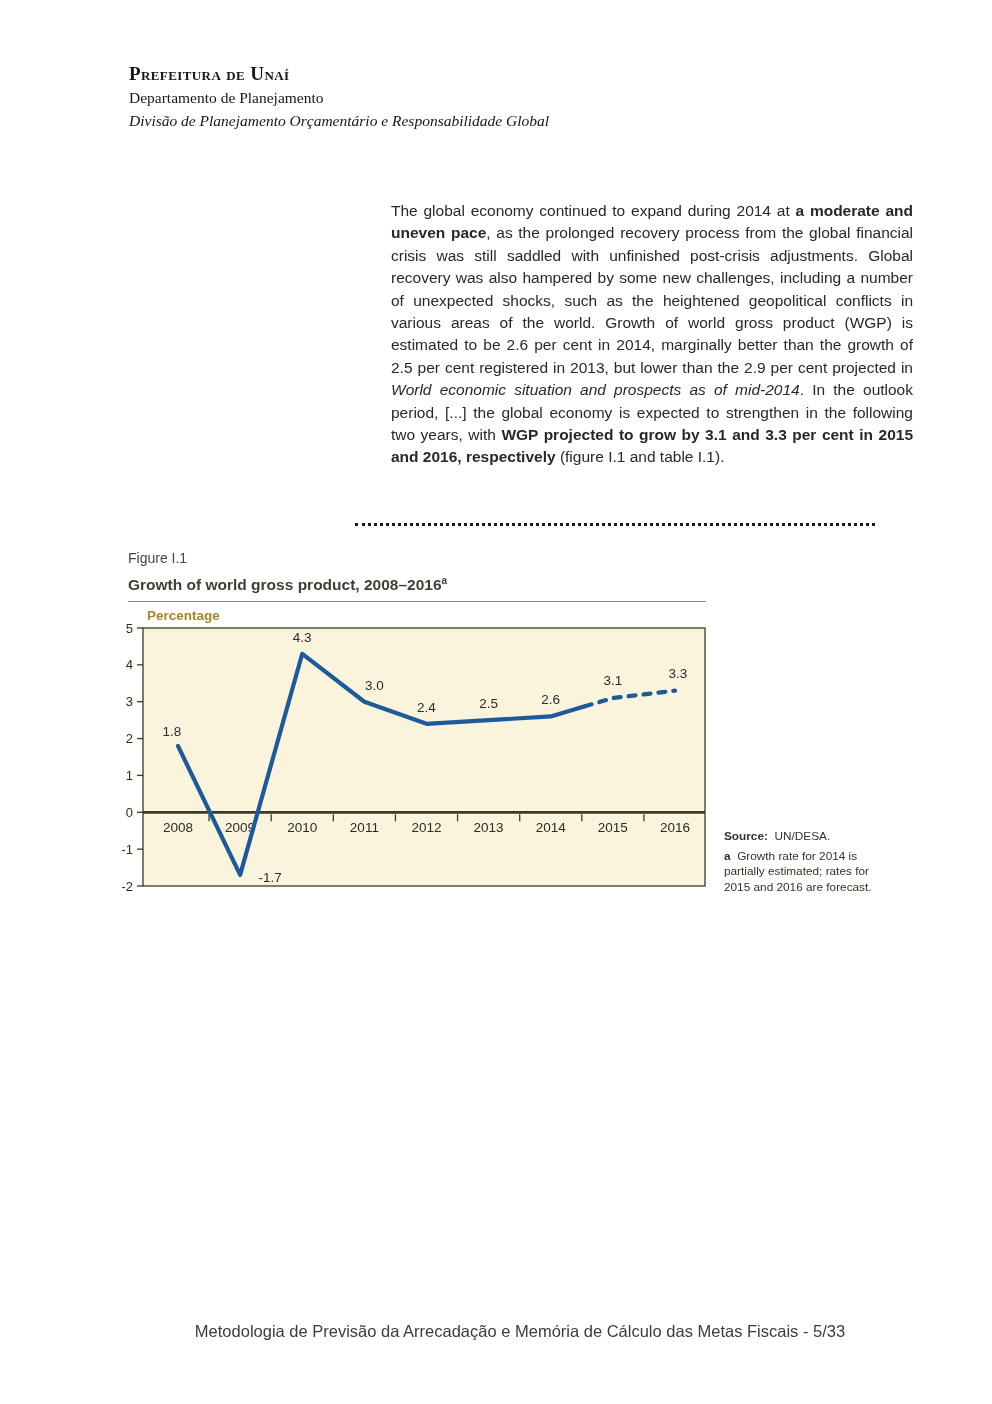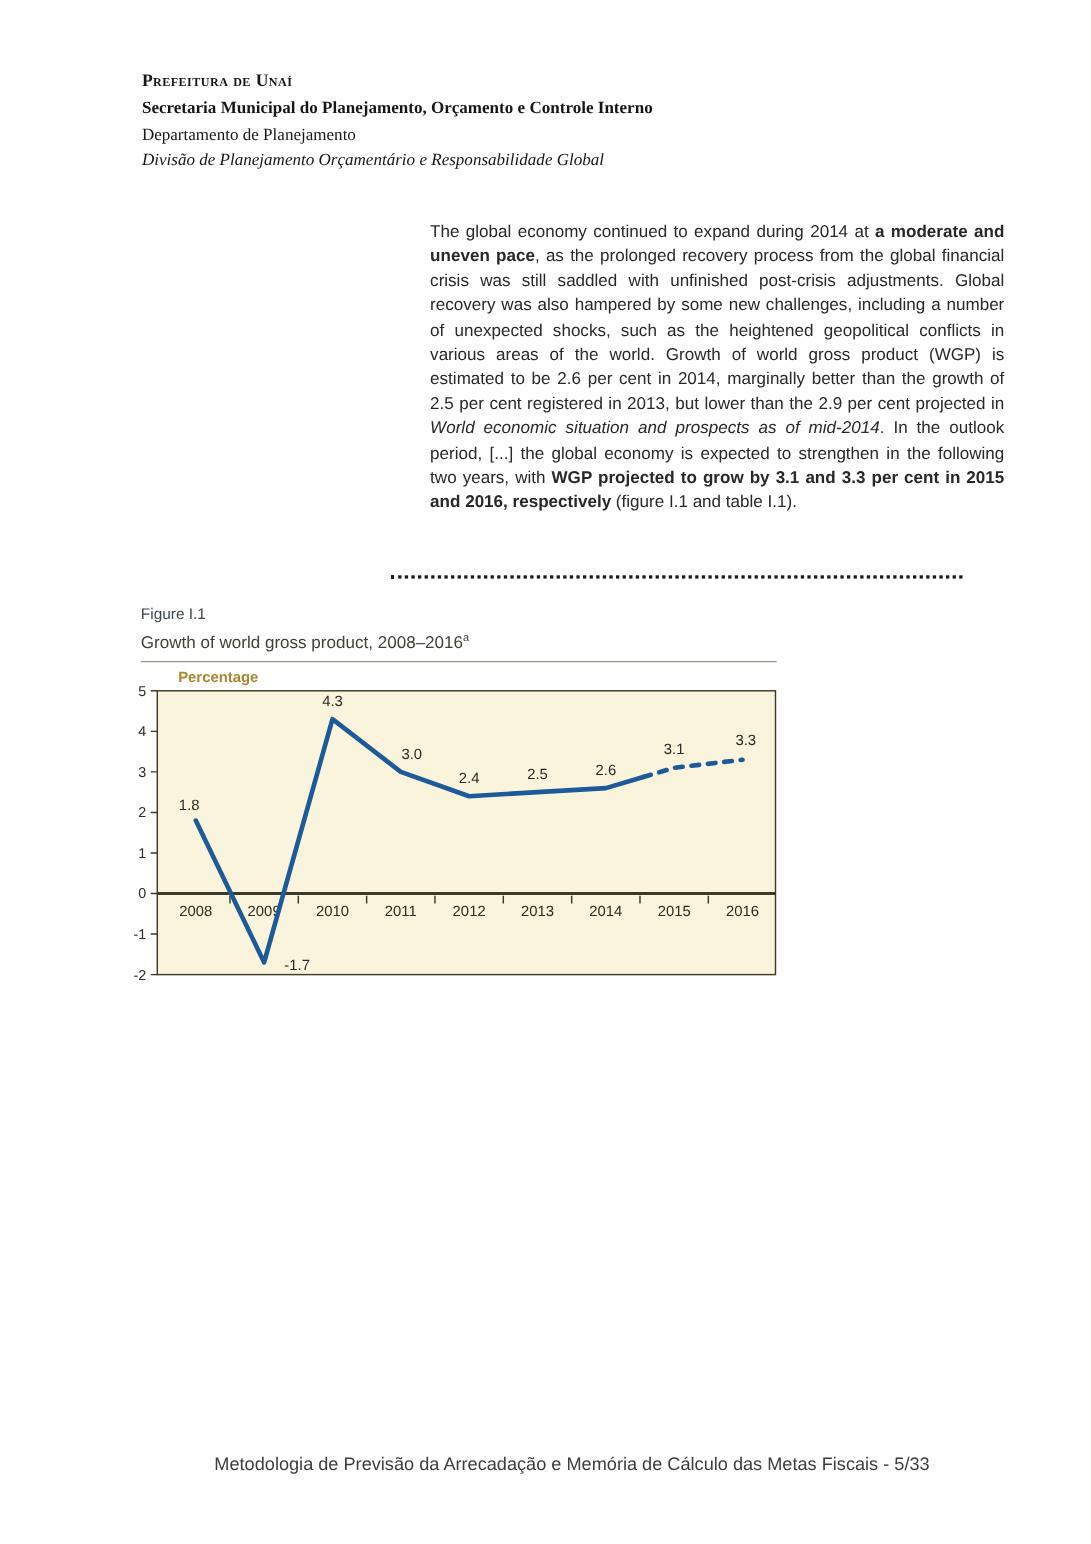--- a/index.html
+++ b/index.html
@@ -18,21 +18,21 @@
   
   .header { position: absolute; left: 115px; top: 58px; display: flex; }
   .logo-box { width: 80px; height: 104px; flex: 0 0 auto; }
   .header-text {
     margin-left: 14px;
     font-family: "Liberation Serif", serif;
     color: #161616;
     padding-top: 4px;
   }
   .org-name {
-    font-size: 16px;
+    font-size: 19px;
     font-weight: bold;
     font-variant: small-caps;
     letter-spacing: 0.4px;
     line-height: 24px;
   }
   .org-secretariat { font-size: 15.5px; font-weight: bold; line-height: 25px; }
   .org-department  { font-size: 15.5px; line-height: 23px; }
   .org-division    { font-size: 15.5px; font-style: italic; line-height: 23px; }
 
   
@@ -57,30 +57,30 @@
     border-bottom: 3px dotted #1b1b1b;
   }
 
   
   .figure-label {
     position: absolute; left: 128px; top: 550px;
     font-size: 14px; color: #3d4750; font-weight: normal;
   }
   .figure-title {
     position: absolute; left: 128px; top: 575px;
-    font-size: 15.5px; font-weight: normal; color: #403e35;
+    font-size: 15.5px; font-weight: bold; color: #403e35;
   }
   .figure-title sup { font-size: 10px; }
   .figure-rule {
     position: absolute; left: 128px; top: 601px;
     width: 578px; height: 0;
     border-top: 1.5px solid #8a8a74;
   }
   .chart-ylabel {
-    position: absolute; left: 162px; top: 608px;
+    position: absolute; left: 147px; top: 608px;
     font-size: 13.5px; font-weight: bold;
   }
   .chart-wrap { position: absolute; left: 105px; top: 620px; width: 620px; height: 282px; }
   .chart-wrap svg { display: block; }
   .tick-label  { font-family: "Liberation Sans", sans-serif; font-size: 13px;  fill: #2c2c22; }
   .year-label  { font-family: "Liberation Sans", sans-serif; font-size: 13.5px; fill: #2c2c22; }
   .point-label { font-family: "Liberation Sans", sans-serif; font-size: 13.5px; fill: #2b2b2b; }
 
   
   .source-note {
@@ -102,21 +102,20 @@
   }
 </style>
 </head>
 <body>
 
 <div class="page">
 
   <div class="header">
     <div class="header-text">
       <div class="org-name">Prefeitura de Unaí</div>
-      <div class="org-secretariat">Secretaria Municipal do Planejamento, Orçamento e Controle Interno</div>
       <div class="org-department">Departamento de Planejamento</div>
       <div class="org-division">Divisão de Planejamento Orçamentário e Responsabilidade Global</div>
     </div>
   </div>
 
   <p class="main-paragraph"><span>The global economy continued to expand during 2014 at </span><span class="run-b">a moderate and uneven pace</span><span>, as the prolonged recovery process from the global financial crisis was still saddled with unfinished post-crisis adjustments. Global recovery was also hampered by some new challenges, including a number of unexpected shocks, such as the heightened geopolitical conflicts in various areas of the world. Growth of world gross product (WGP) is estimated to be 2.6 per cent in 2014, marginally better than the growth of 2.5 per cent registered in 2013, but lower than the 2.9 per cent projected in </span><span class="run-i">World economic situation and prospects as of mid-2014</span><span>. In the outlook period, [...]  the global economy is expected to strengthen in the following two years, with </span><span class="run-b">WGP projected to grow by 3.1 and 3.3 per cent in 2015 and 2016, respectively</span><span> (figure I.1 and table I.1).</span></p>
 
   <div class="dotted-sep"></div>
 
   <div class="figure-label">Figure I.1</div>
@@ -170,16 +169,26 @@
         <text x="197.25" y="21.80000000000001" text-anchor="middle" class="point-label">4.3</text>
         <text x="269.375" y="69.71428571428571" text-anchor="middle" class="point-label">3.0</text>
         <text x="321.5" y="91.82857142857144" text-anchor="middle" class="point-label">2.4</text>
         <text x="383.625" y="88.14285714285714" text-anchor="middle" class="point-label">2.5</text>
         <text x="445.75" y="84.45714285714284" text-anchor="middle" class="point-label">2.6</text>
         <text x="507.875" y="65.02857142857142" text-anchor="middle" class="point-label">3.1</text>
         <text x="573" y="57.65714285714286" text-anchor="middle" class="point-label">3.3</text>
       </svg>
   </div>
 
+  <div class="source-note">
+    <div class="src-line">
+      <b>Source:</b>&nbsp;
+      <span>UN/DESA.</span>
+    </div>
+    <div>
+      <b>a</b>&nbsp;
+      <span>Growth rate for 2014 is partially estimated; rates for 2015 and 2016 are forecast.</span>
+    </div>
+  </div>
 
   <div class="footer">Metodologia de Previsão da Arrecadação e Memória de Cálculo das Metas Fiscais - 5/33</div>
 
 </div>
 
 </body></html>

